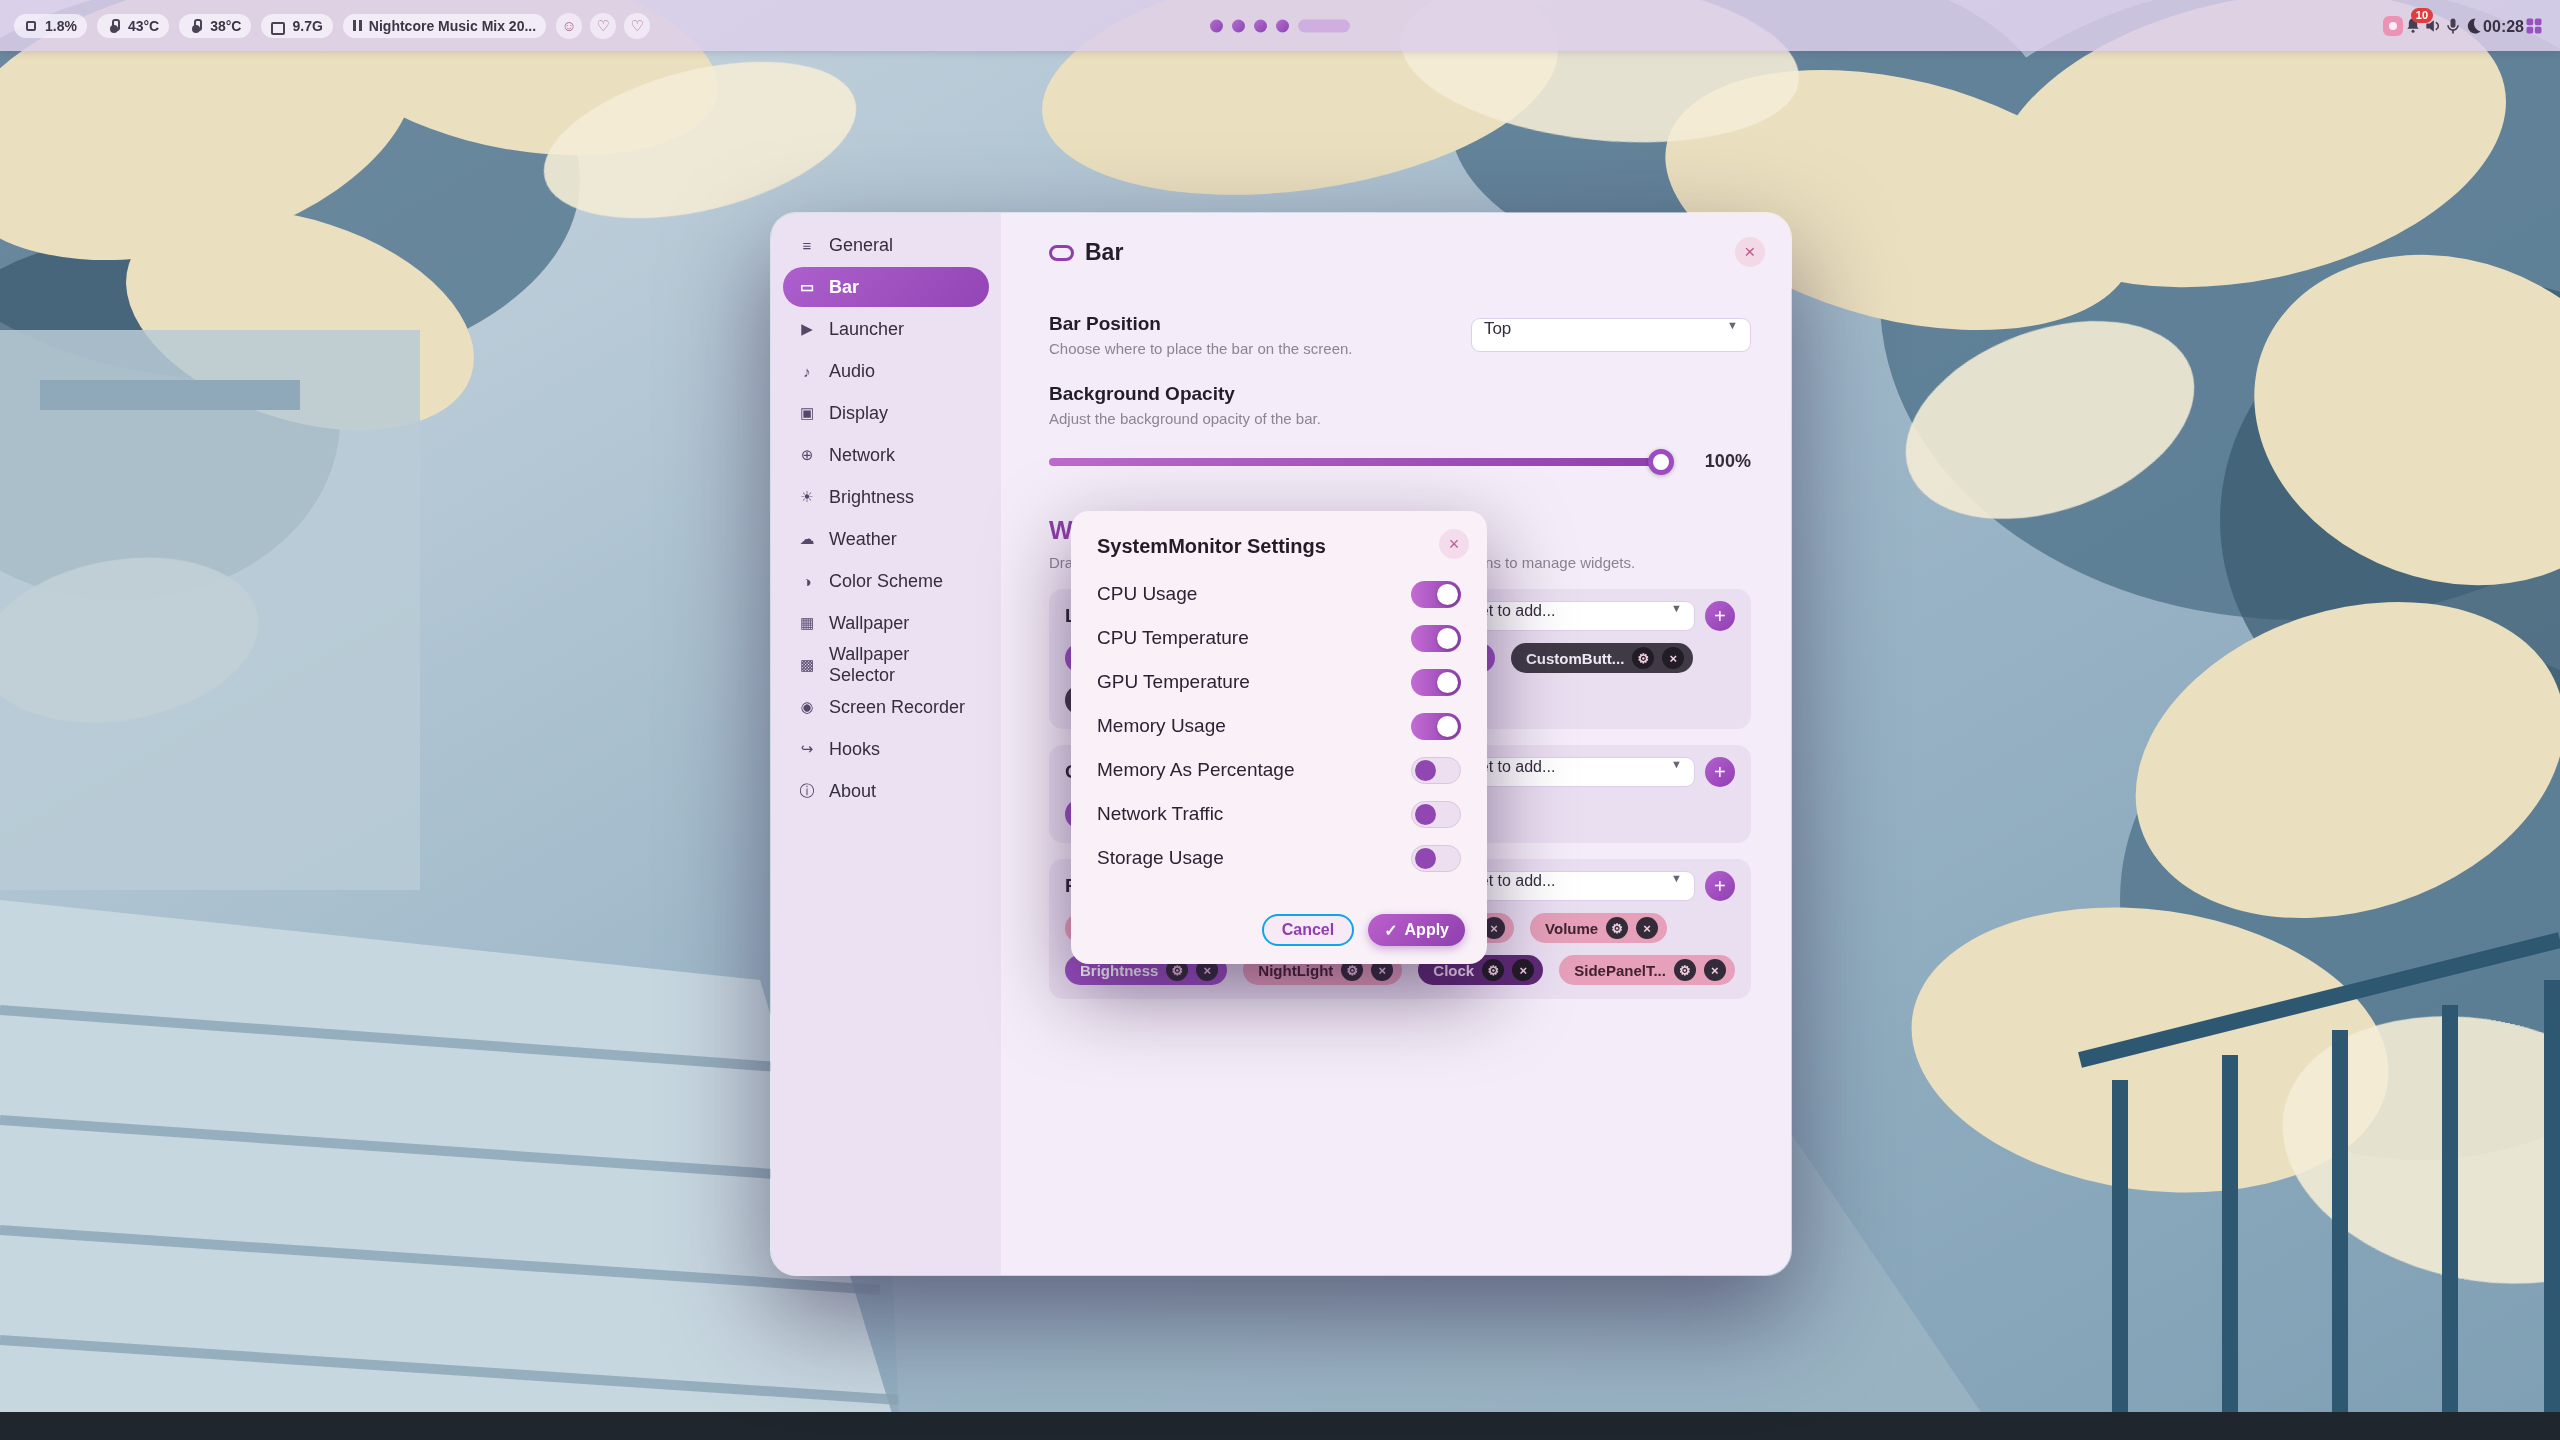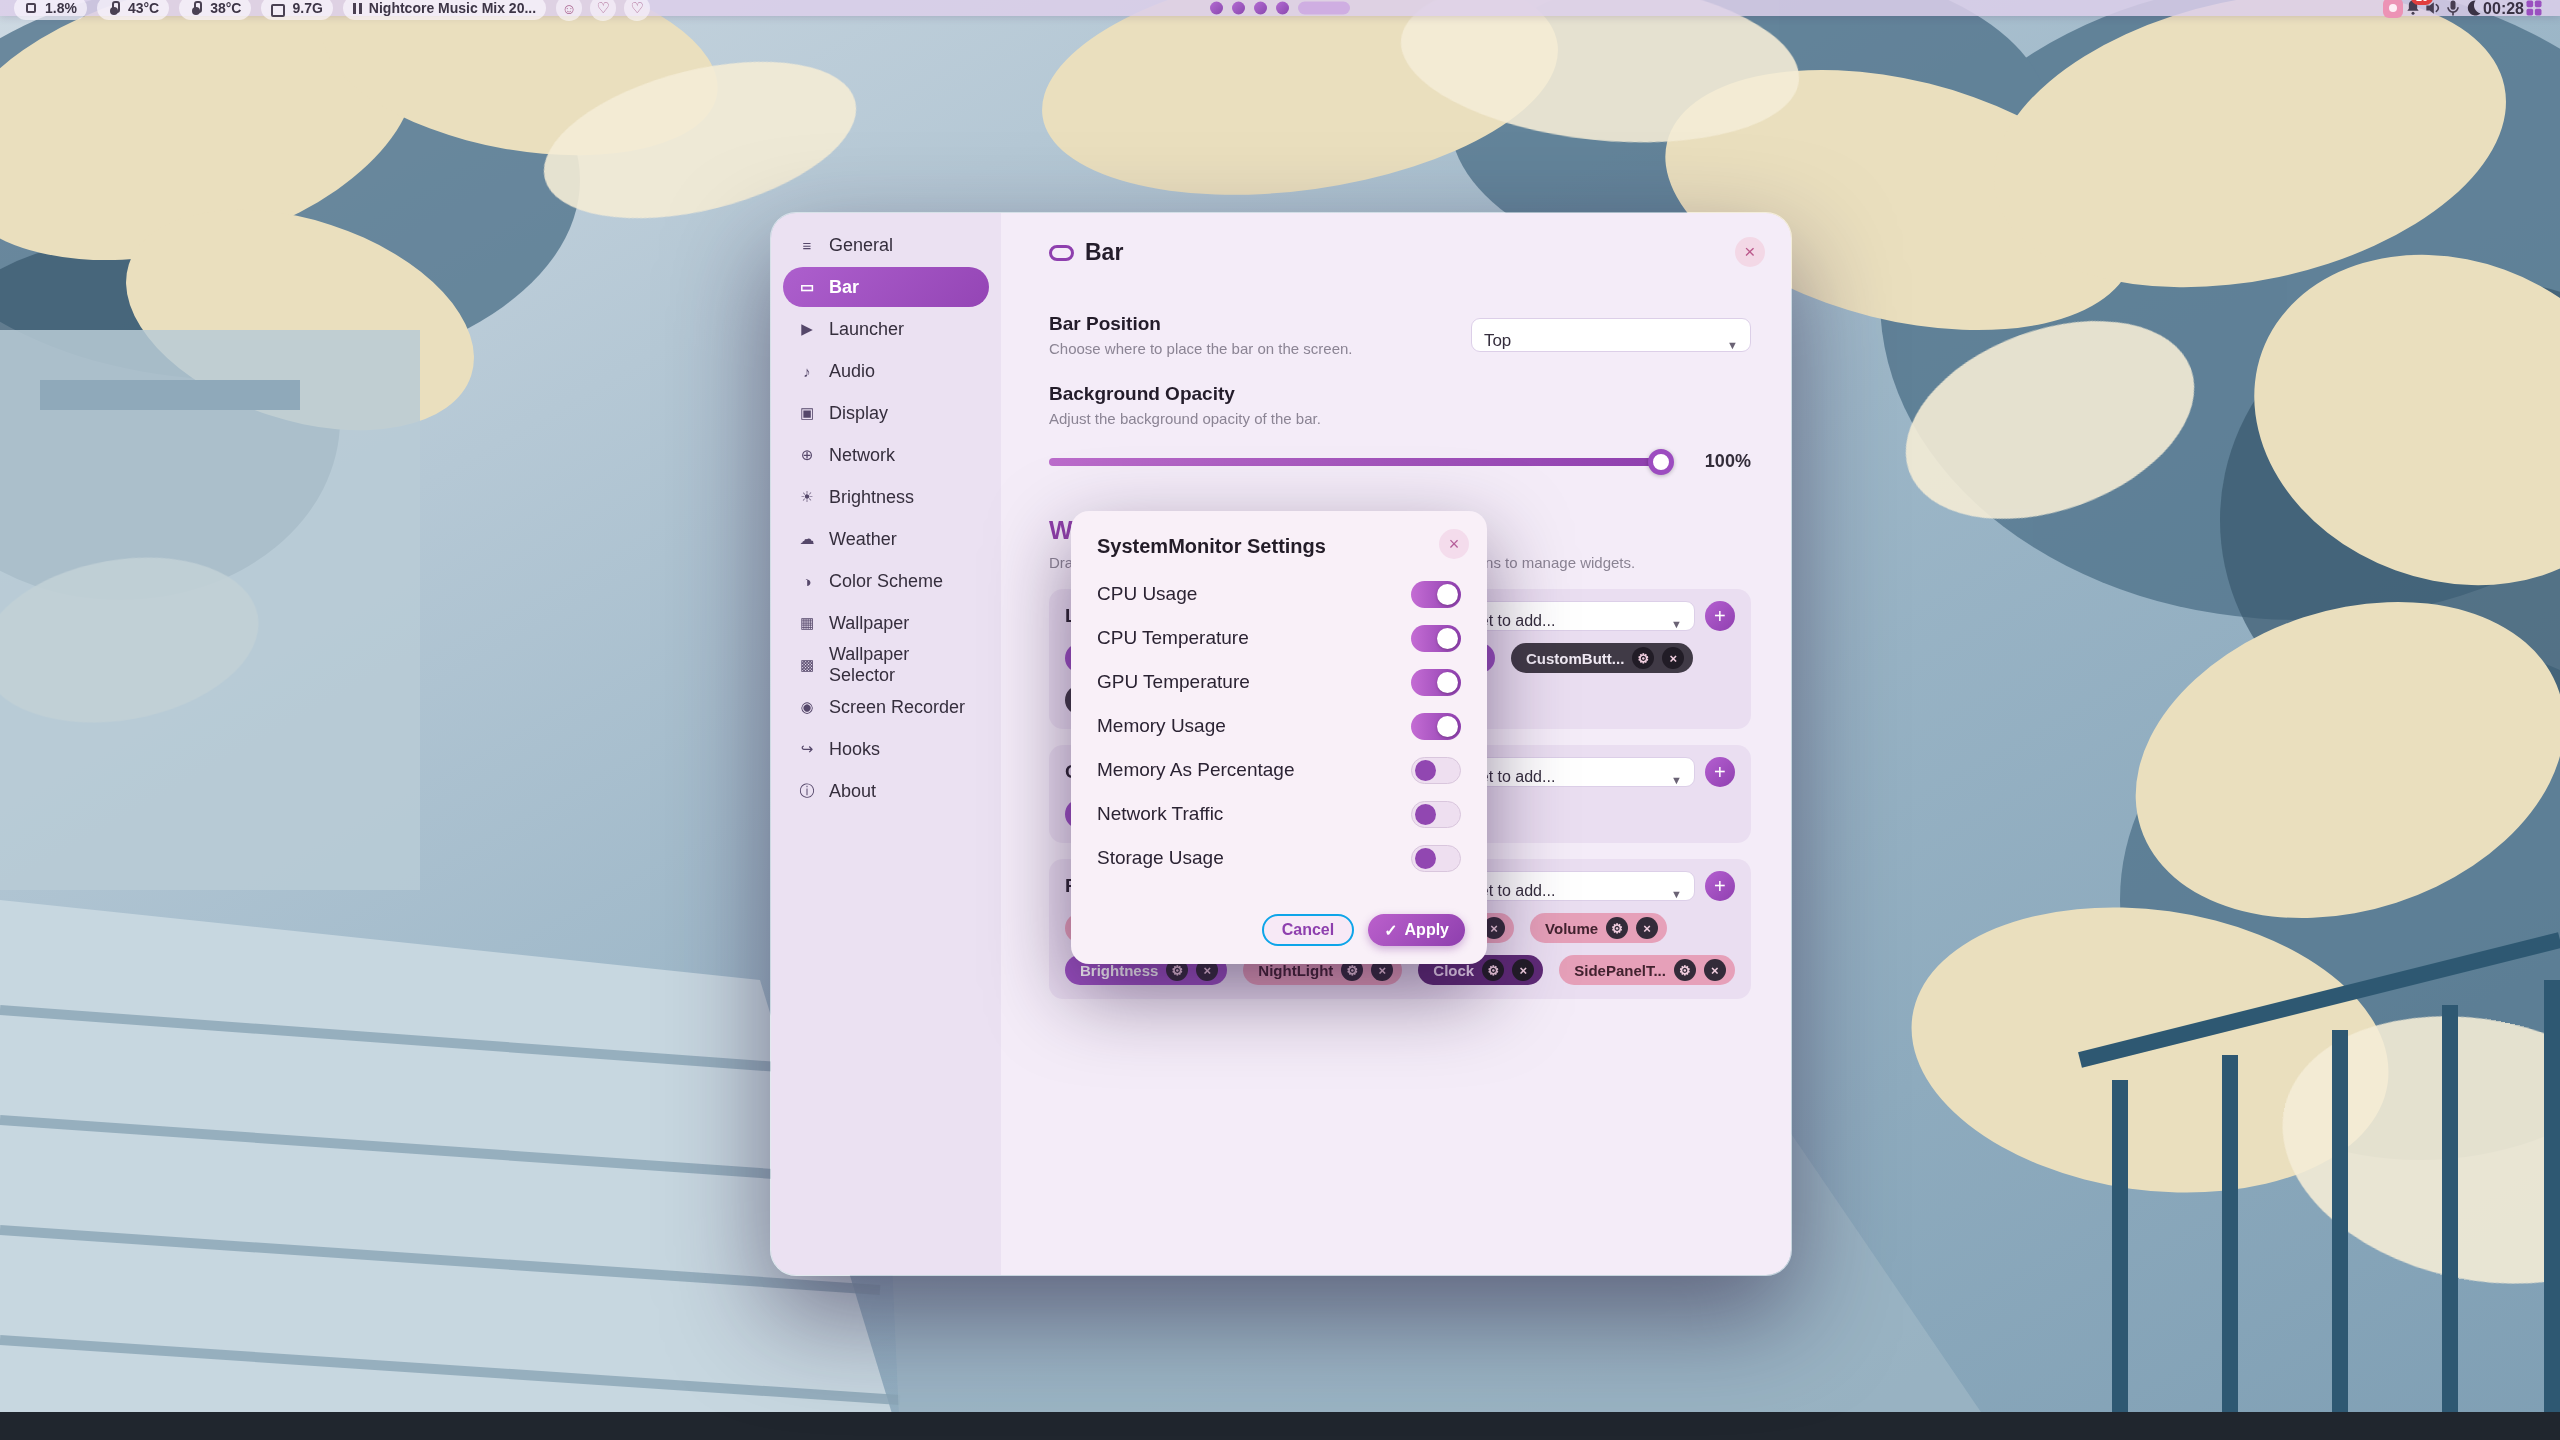--- a/index.html
+++ b/index.html
@@ -3,21 +3,21 @@
 <meta charset="utf-8">
 <style>
   *{box-sizing:border-box;margin:0;padding:0}
   html,body{width:2560px;height:1440px;background:#222}
   body{font-family:"Liberation Sans",sans-serif;}
   #stage{position:relative;width:2560px;height:1440px;overflow:hidden}
   .wallpaper{position:absolute;inset:0}
   .wallpaper svg{display:block}
 
   
-  .topbar{position:absolute;top:0;left:0;right:0;height:16px;background:rgba(220,207,234,.85);
+  .topbar{position:absolute;top:0;left:0;right:0;height:51px;background:rgba(220,207,234,.85);
     display:flex;align-items:center;padding:0 14px;z-index:50;box-shadow:0 1px 8px rgba(60,40,90,.18)}
   .tb-left{display:flex;align-items:center;gap:10px}
   .tb-stats{display:flex;gap:10px}
   .chip{display:flex;align-items:center;gap:7px;background:rgba(252,248,255,.68);border-radius:12px;
     height:24px;padding:0 10px;font-size:14px;font-weight:bold;color:#3d3546}
   .ic{position:relative;width:14px;height:14px;display:inline-block;flex:none}
   .ic.cpu::before{content:"";position:absolute;inset:2px;border:2px solid #4a4152;border-radius:2px}
   .ic.temp::before{content:"";position:absolute;left:5px;top:0;width:4px;height:8px;border:2px solid #4a4152;border-radius:3px}
   .ic.temp::after{content:"";position:absolute;left:3px;bottom:0;width:8px;height:8px;border-radius:50%;background:#4a4152}
   .ic.ram::before{content:"";position:absolute;left:0;top:3px;right:0;height:9px;border:2px solid #4a4152;border-radius:2px}
@@ -51,21 +51,21 @@
   .side-item.active .gi{color:#fff}
   .win-main{flex:1;background:#f4ecf8;position:relative;padding:22px 48px}
   .win-close{position:absolute;top:24px;right:34px;width:30px;height:30px;border-radius:50%;border:none;
     background:#f3d8e6;color:#bb5a8c;font-size:19px;display:flex;align-items:center;justify-content:center;cursor:pointer}
   .page-head{display:flex;align-items:center;gap:11px;margin-top:4px}
   .bar-ic{width:25px;height:16px;border:3px solid #8e3fae;border-radius:9px;display:inline-block}
   .page-head h1{font-size:23px;color:#241d2b}
   .row-setting{display:flex;align-items:center;justify-content:space-between;margin-top:47px}
   .s-label{font-size:19px;font-weight:bold;color:#231c2a}
   .s-desc{font-size:15px;color:#8b8494;margin-top:5px}
-  .dropdown{display:flex;align-items:flex-end;justify-content:space-between;background:#fff;
+  .dropdown{display:flex;align-items:flex-start;justify-content:space-between;background:#fff;
     border:1px solid #dccfe8;border-radius:9px;padding:0 12px;color:#352e3d}
   .dd-main{width:280px;height:34px;font-size:17px}
   .caret{font-size:11px;color:#6a6274;margin-left:8px;flex:none}
   .block-setting{margin-top:26px}
   .slider-row{display:flex;align-items:center;gap:18px;margin-top:24px}
   .slider{position:relative;flex:1;height:8px;border-radius:4px;background:linear-gradient(90deg,#bb6ccb,#8e3fae)}
   .thumb{position:absolute;right:-3px;top:50%;transform:translateY(-50%);width:26px;height:26px;border-radius:50%;
     background:#fff;border:5px solid #9c4cc0;box-shadow:0 1px 4px rgba(0,0,0,.25)}
   .s-val{width:62px;text-align:right;font-size:18px;font-weight:bold;color:#332d3a;flex:none}
   .wp-title{margin-top:44px;font-size:25px;color:#8e3fa8}

